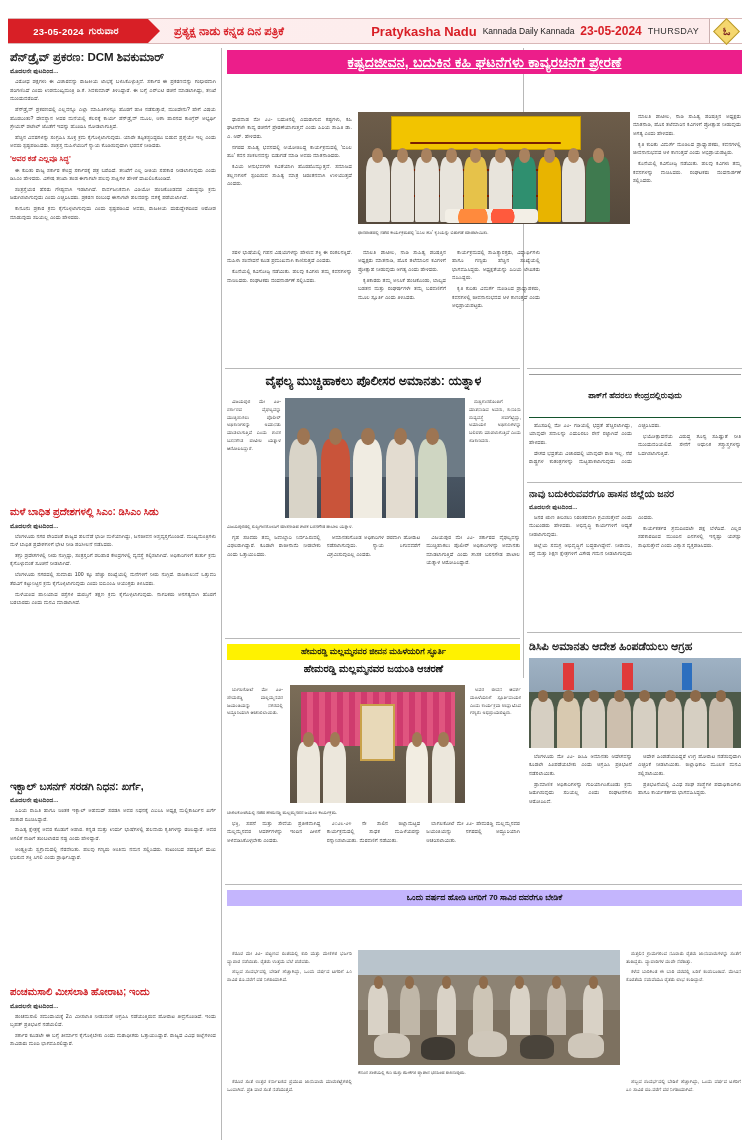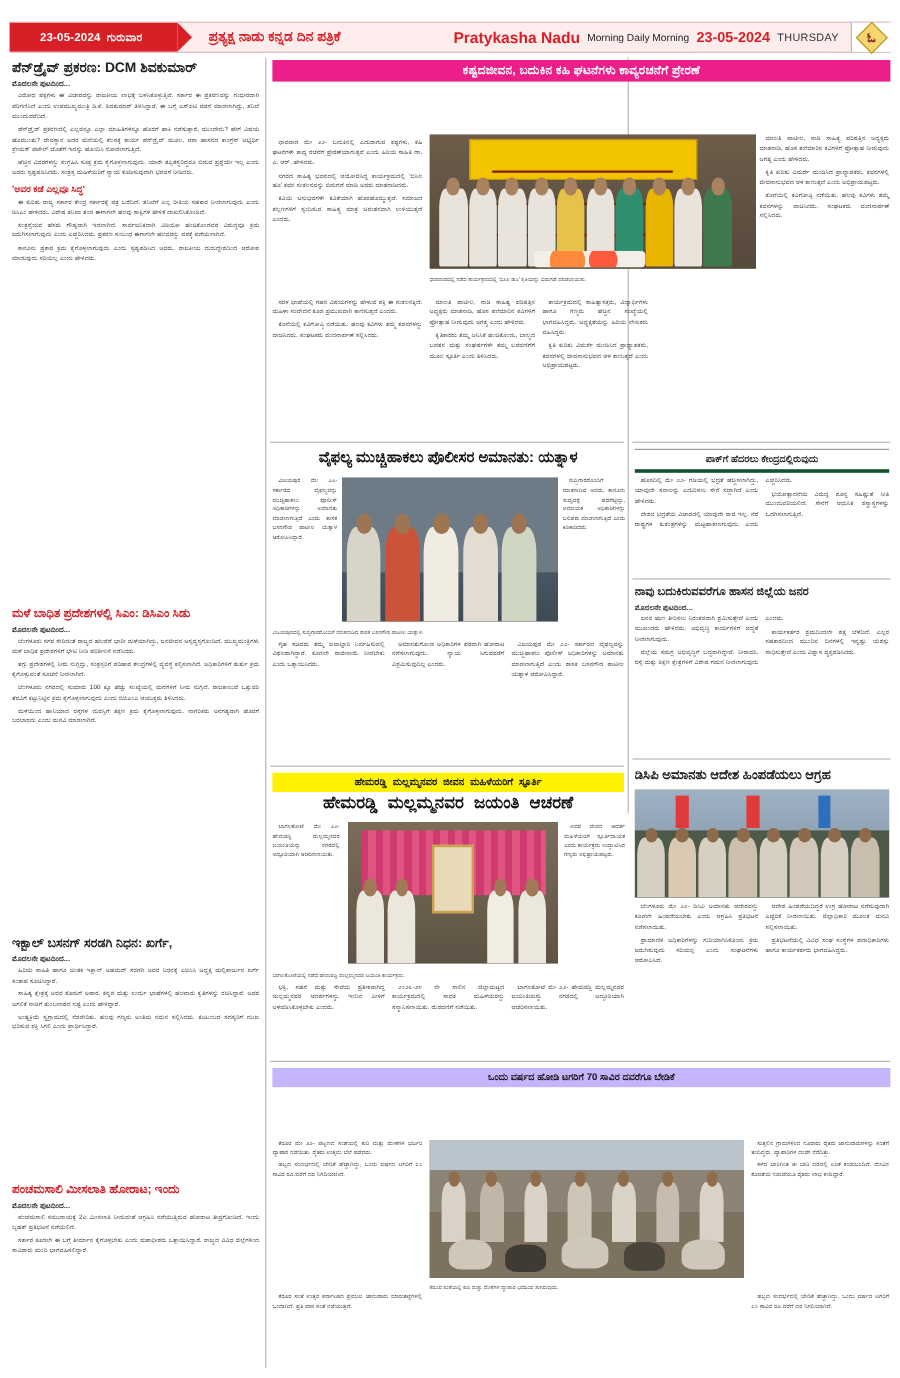--- a/index.html
+++ b/index.html
@@ -70,34 +70,34 @@
     letter-spacing: .02em;
   }
   .body-text p { margin-bottom: 2.5px; text-indent: 5px; }
   .mini-head {
     font-size: 7.4px; font-weight: bold; color: #222; line-height: 1.3; margin: 3px 0;
   }
 
   
   .banner-pink {
     background: #ec1e8a; color: #fff; text-align: center;
-    font-size: 10px; font-weight: bold; padding: 3.5px 4px; letter-spacing: .2px;
+    font-size: 14px; font-weight: bold; padding: 3.5px 4px; letter-spacing: .2px; text-decoration: underline;
   }
   .banner-yellow {
     background: #fff200; color: #111; text-align: center;
     font-size: 8.2px; font-weight: bold; padding: 3px 4px;
   }
   .banner-grey {
     background: #c4b5fd; color: #111; text-align: center;
     font-size: 8px; font-weight: bold; padding: 3px 4px;
   }
   .banner-line {
-    border-top: 1px solid #999; border-bottom: 3px solid #14532d;
+    border-top: 1px solid #999; border-bottom: 1px solid #14532d;
     text-align: center; font-size: 8px; font-weight: bold; color: #222;
-    padding: 3px 4px;
+    padding: 16px 4px;
   }
 
   
   .bighead-black {
     font-size: 27px; font-weight: bold; color: #111; text-align: center;
     letter-spacing: -.3px; line-height: 1.08; white-space: nowrap;
   }
   .bighead-blue {
     font-size: 24px; font-weight: bold; color: #1b3e8f; text-align: center;
     letter-spacing: -.2px; line-height: 1.08; white-space: nowrap;
@@ -210,21 +210,21 @@
 <div class="page">
 
   <div class="masthead">
     <div class="date-flag">
       <span>23-05-2024</span>
       <span class="flag-kan">ಗುರುವಾರ</span>
     </div>
     <div class="tagline-kan">ಪ್ರತ್ಯಕ್ಷ ನಾಡು ಕನ್ನಡ ದಿನ ಪತ್ರಿಕೆ</div>
     <div class="brandbox">
       <span class="brand-name">Pratykasha Nadu</span>
-      <span class="brand-sub">Morning Daily Morning</span>
+      <span class="brand-sub">Kannada Daily Kannada</span>
       <span class="brand-date">23-05-2024</span>
       <span class="brand-day">THURSDAY</span>
     </div>
     <div class="logo-badge">
       <div class="logo-diamond">
         <span>ಓ</span>
       </div>
     </div>
   </div>
 
@@ -373,23 +373,23 @@
   </div>
   <div class="blk" style="left:227px; top:522px; width:293px;">
     <div class="cap">ವಿಜಯಪುರದಲ್ಲಿ ಸುದ್ದಿಗಾರರೊಂದಿಗೆ ಮಾತನಾಡಿದ ಶಾಸಕ ಬಸನಗೌಡ ಪಾಟೀಲ ಯತ್ನಾಳ.</div>
     <div class="body-text threecol" style="margin-top:2px;">
       <p>ಗೃಹ ಸಚಿವರು ತಮ್ಮ ಜವಾಬ್ದಾರಿ ನಿರ್ವಹಿಸುವಲ್ಲಿ ವಿಫಲರಾಗಿದ್ದಾರೆ. ಕೂಡಲೇ ರಾಜೀನಾಮೆ ನೀಡಬೇಕು ಎಂದು ಒತ್ತಾಯಿಸಿದರು.</p>
       <p>ಅಮಾನತುಗೊಂಡ ಅಧಿಕಾರಿಗಳ ಪರವಾಗಿ ಹೋರಾಟ ನಡೆಸಲಾಗುವುದು. ನ್ಯಾಯ ಸಿಗುವವರೆಗೆ ವಿಶ್ರಮಿಸುವುದಿಲ್ಲ ಎಂದರು.</p>
       <p>ವಿಜಯಪುರ ಮೇ ೨೨- ಸರ್ಕಾರದ ವೈಫಲ್ಯವನ್ನು ಮುಚ್ಚಿಹಾಕಲು ಪೊಲೀಸ್ ಅಧಿಕಾರಿಗಳನ್ನು ಅಮಾನತು ಮಾಡಲಾಗುತ್ತಿದೆ ಎಂದು ಶಾಸಕ ಬಸನಗೌಡ ಪಾಟೀಲ ಯತ್ನಾಳ ಆರೋಪಿಸಿದ್ದಾರೆ.</p>
     </div>
   </div>
 
-  <div class="blk" style="left:227px; top:644px; width:293px;font-family:Liberation Mono, monospace;">
+  <div class="blk" style="left:227px; top:644px; width:293px;">
     <div class="banner-yellow">ಹೇಮರಡ್ಡಿ ಮಲ್ಲಮ್ಮನವರ ಜೀವನ ಮಹಿಳೆಯರಿಗೆ ಸ್ಫೂರ್ತಿ</div>
-    <div class="midhead" style="font-size:14px; margin-top:3px;">ಹೇಮರಡ್ಡಿ ಮಲ್ಲಮ್ಮನವರ ಜಯಂತಿ ಆಚರಣೆ</div>
+    <div class="midhead" style="font-size:10px; margin-top:3px;">ಹೇಮರಡ್ಡಿ ಮಲ್ಲಮ್ಮನವರ ಜಯಂತಿ ಆಚರಣೆ</div>
   </div>
 
   <div class="photo pC" style="position:absolute; left:290px; top:685px; width:175px; height:118px;">
     <div class="sky"></div>
       <div class="backdrop"></div>
     <div class="portrait"></div>
     <div class="person" style="left:4%"></div>
       <div class="person" style="left:19%"></div>
     <div class="person" style="left:66%; background:#f2ede2"></div>
       <div class="person" style="left:81%"></div>

